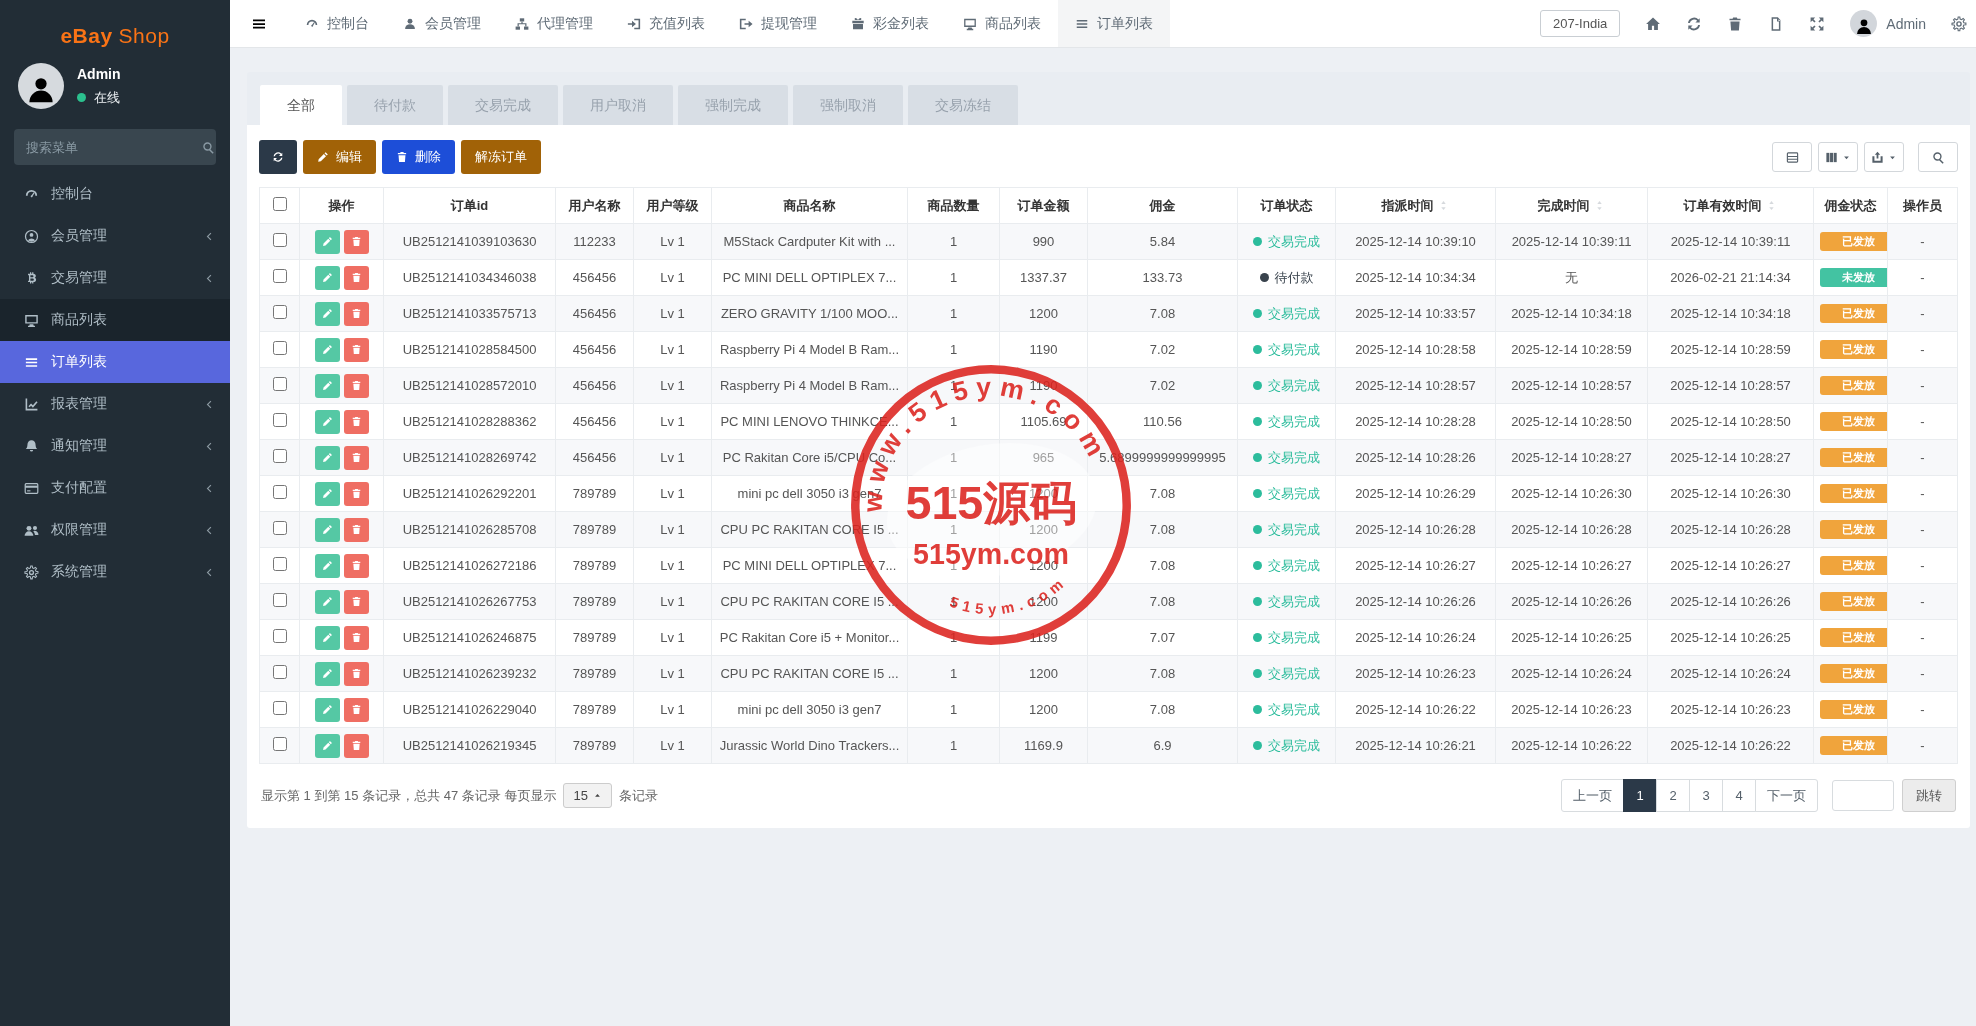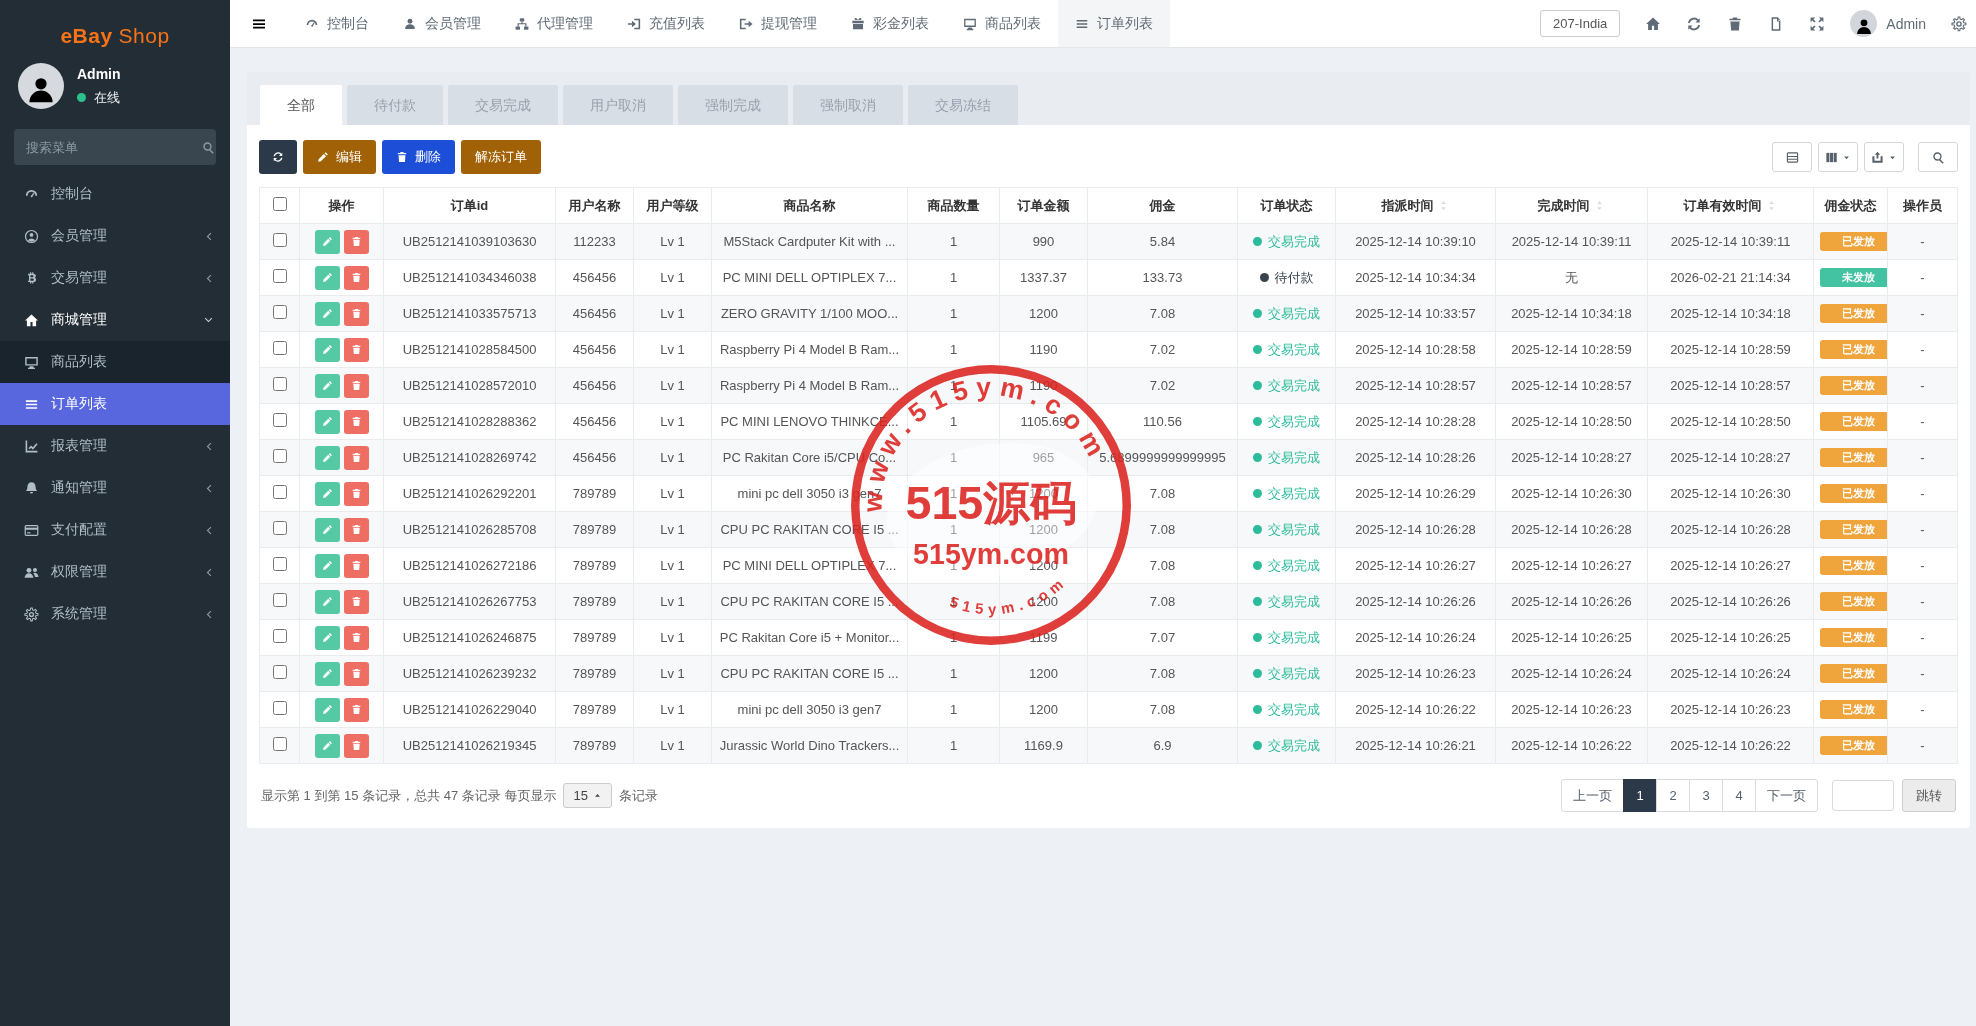--- a/index.html
+++ b/index.html
@@ -175,33 +175,20 @@
         <li class="side-item">
           <span class="icon s-icon">
             <svg viewBox="0 0 16 16">
               <path d="M6.4 1.4h1.3v1.5h1V1.4H10v1.5c1.6.2 2.6 1 2.6 2.3 0 .9-.5 1.5-1.2 1.9.9.3 1.5 1 1.5 2.1 0 1.5-1.2 2.4-2.9 2.6v1.6H8.7v-1.5h-1v1.5H6.4v-1.6H4.2l.3-1.5h.8V4.5h-1V3h2.1zM6.8 4.4v2.2h1.9c.8 0 1.4-.4 1.4-1.1 0-.7-.6-1.1-1.4-1.1zM6.8 8v2.4H9c.9 0 1.5-.4 1.5-1.2C10.5 8.4 9.9 8 9 8z"></path>
             </svg>
           </span>
           <span class="lbl">交易管理</span>
           <span class="icon chev">
             <svg viewBox="0 0 16 16">
               <path d="M10.9 2.5 5.4 8l5.5 5.5 1.2-1.2L7.8 8l4.3-4.3z"></path>
-            </svg>
-          </span>
-        </li>
-        <li class="side-item open">
-          <span class="icon s-icon">
-            <svg viewBox="0 0 16 16">
-              <path d="M8 1.5 1.1 7.9h2V14h3.8V9.7h2.2V14h3.8V7.9h2z"></path>
-            </svg>
-          </span>
-          <span class="lbl">商城管理</span>
-          <span class="icon chev">
-            <svg viewBox="0 0 16 16">
-              <path d="M2.5 5.1 8 10.6l5.5-5.5-1.2-1.2L8 8.2 3.7 3.9z"></path>
             </svg>
           </span>
         </li>
         <li class="side-item sub">
           <span class="icon s-icon">
             <svg viewBox="0 0 16 16">
               <path d="M1.3 2.1h13.4v9.2H1.3zm1.5 1.5v6.2h10.4V3.6z"></path>
               <path d="M6.1 11.9h3.8l.5 1.6h1.3V15H4.3v-1.5h1.3z"></path>
             </svg>
           </span>

